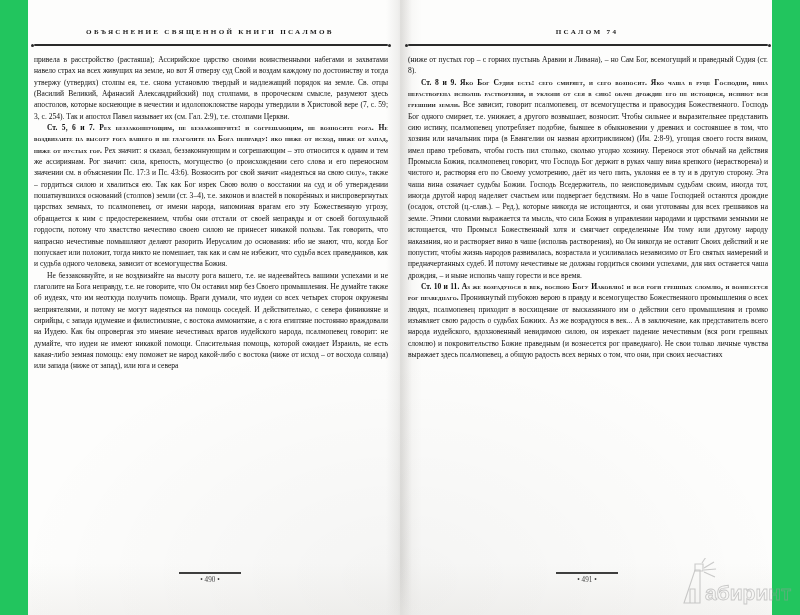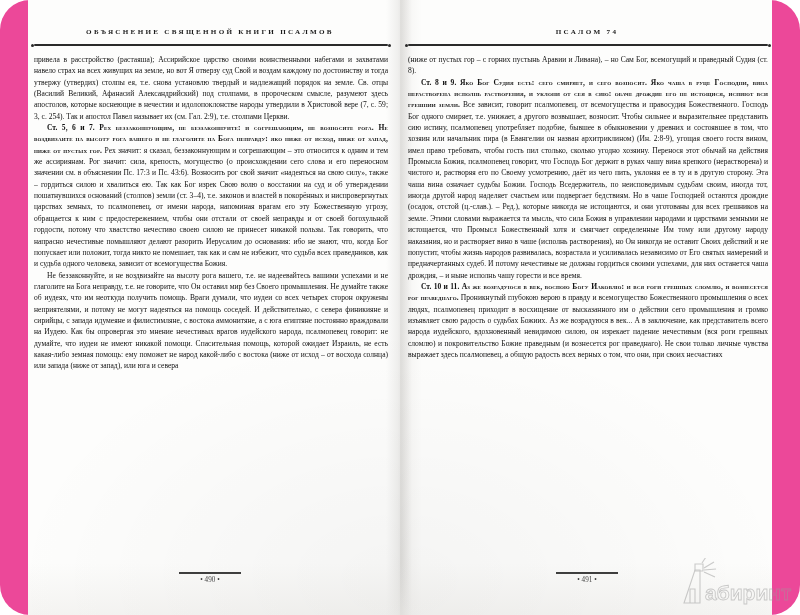--- a/index.html
+++ b/index.html
@@ -12,22 +12,21 @@
     height: 615px;
     overflow: hidden;
     font-family: "Liberation Serif", "DejaVu Serif", serif;
   }
 
   
   #book-photo {
     position: relative;
     width: 800px;
     height: 615px;
-    background: #ec4899;
-    border-radius: 30px;
+    background: #22c55e;
   }
 
   
   .leaf {
     position: absolute;
     top: 0;
     height: 615px;
     background: #fdfdfc;
   }
   #leaf-left  { left: 28px;  width: 372px; }

